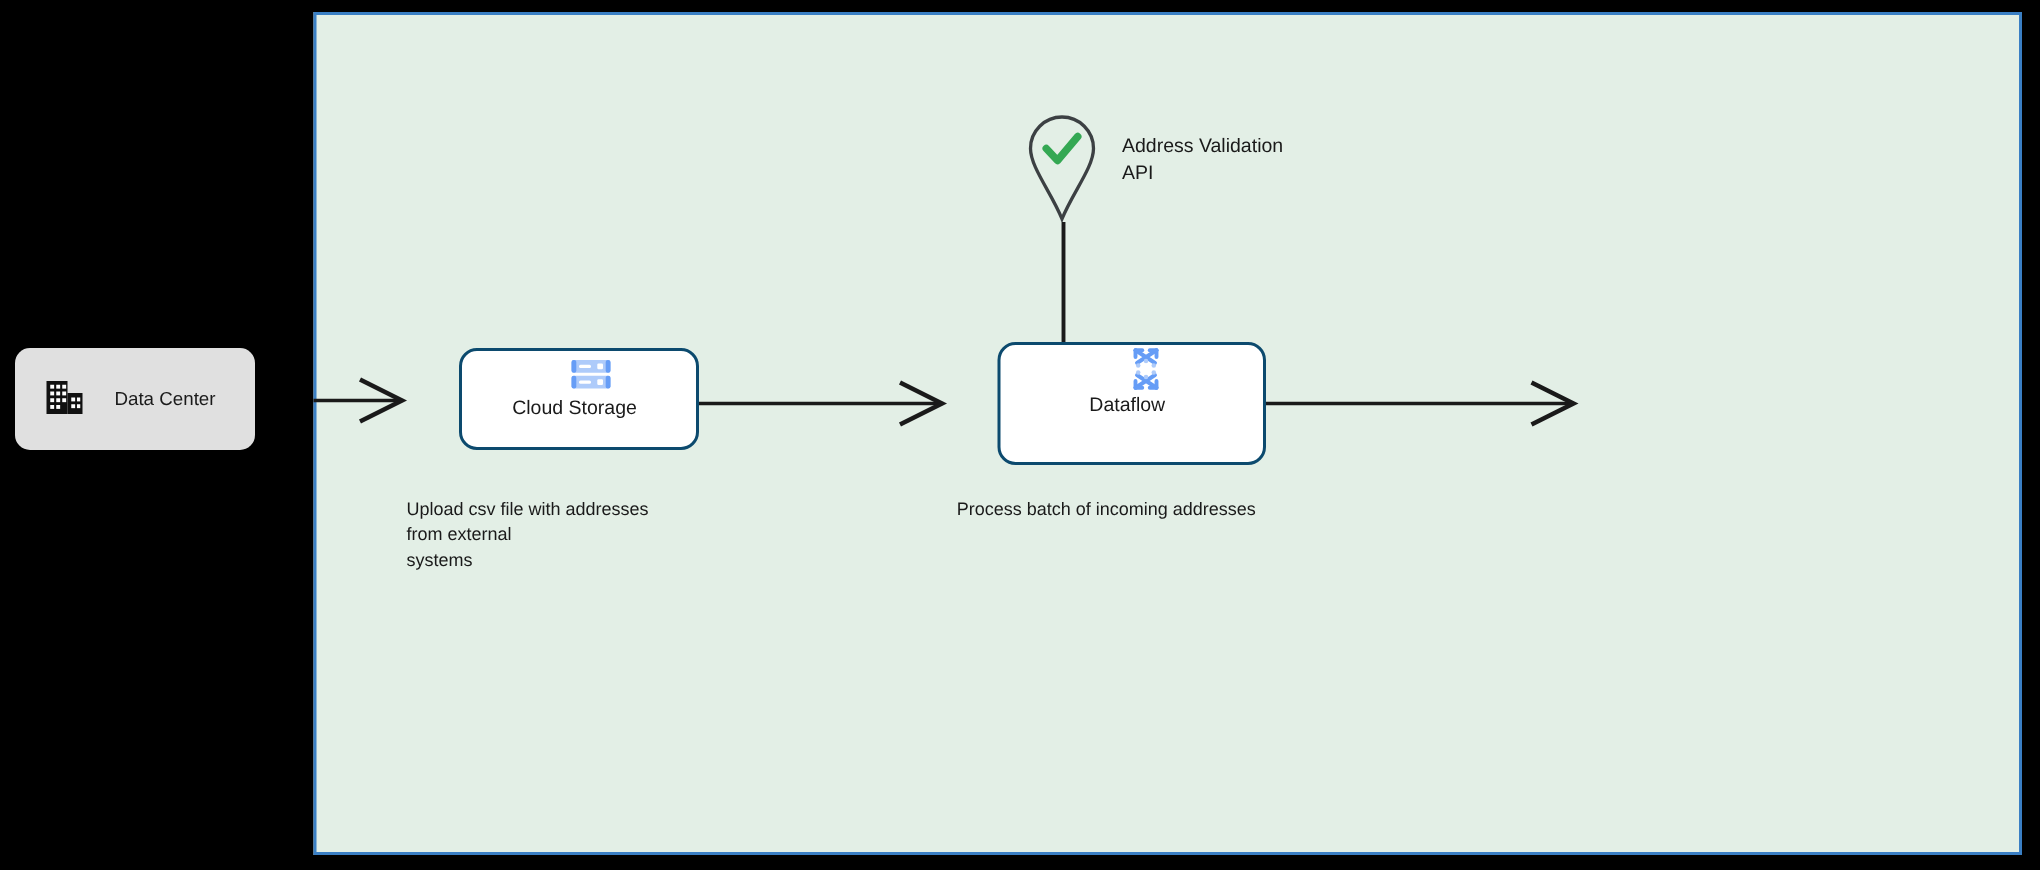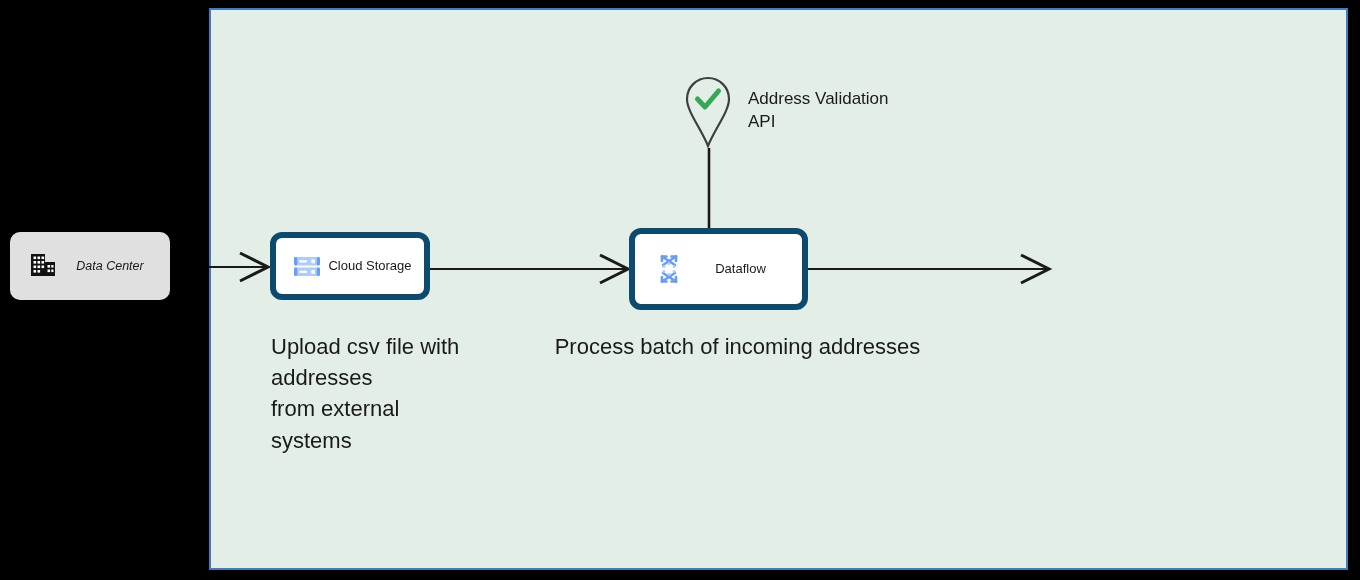--- a/index.html
+++ b/index.html
@@ -26,25 +26,26 @@
     background: #e3efe6;
     border: 2px solid #3a7fc4;
     box-sizing: border-box;
   }
 
   
   .node {
     position: absolute;
     box-sizing: border-box;
     display: flex;
-    flex-direction: row;
+    flex-direction: column;
     align-items: center;
     background: #ffffff;
-    border: 6px solid #0c4a6e;
+    border: 2px solid #0c4a6e;
     border-radius: 12px;
+    margin-left: 36px;
   }
   .node .node-icon {
     flex: 0 0 auto;
     display: flex;
     align-items: center;
     justify-content: center;
   }
   .node .node-label {
     flex: 1 1 auto;
     text-align: center;
@@ -61,21 +62,20 @@
     top: 232px;
     width: 160px;
     height: 68px;
     box-sizing: border-box;
     display: flex;
     flex-direction: row;
     align-items: center;
     background: #e0e0e0;
     border: none;
     border-radius: 10px;
-    font-style: italic;
   }
   #node-datacenter .dc-icon {
     flex: 0 0 auto;
     margin-left: 18px;
     display: flex;
     align-items: center;
     justify-content: center;
   }
   #node-datacenter .dc-label {
     flex: 1 1 auto;
@@ -100,30 +100,30 @@
     left: 684px;
     top: 76px;
     width: 48px;
     height: 72px;
   }
   #api-label {
     position: absolute;
     left: 748px;
     top: 88px;
     width: 250px;
-    font-size: 17px;
+    font-size: 13px;
     color: #1a1a1a;
     line-height: 1.35;
     white-space: pre-line;
   }
 
   
   .caption {
     position: absolute;
-    font-size: 22px;
+    font-size: 12px;
     color: #1a1a1a;
     line-height: 1.42;
     white-space: pre-line;
   }
   #caption-storage  { left: 271px; top: 331px; width: 230px; text-align: left; }
   #caption-dataflow { left: 540px; top: 331px; width: 395px; text-align: center; }
   #caption-bigquery { left: 960px; top: 331px; width: 395px; text-align: center; }
 
   
   #connectors {

